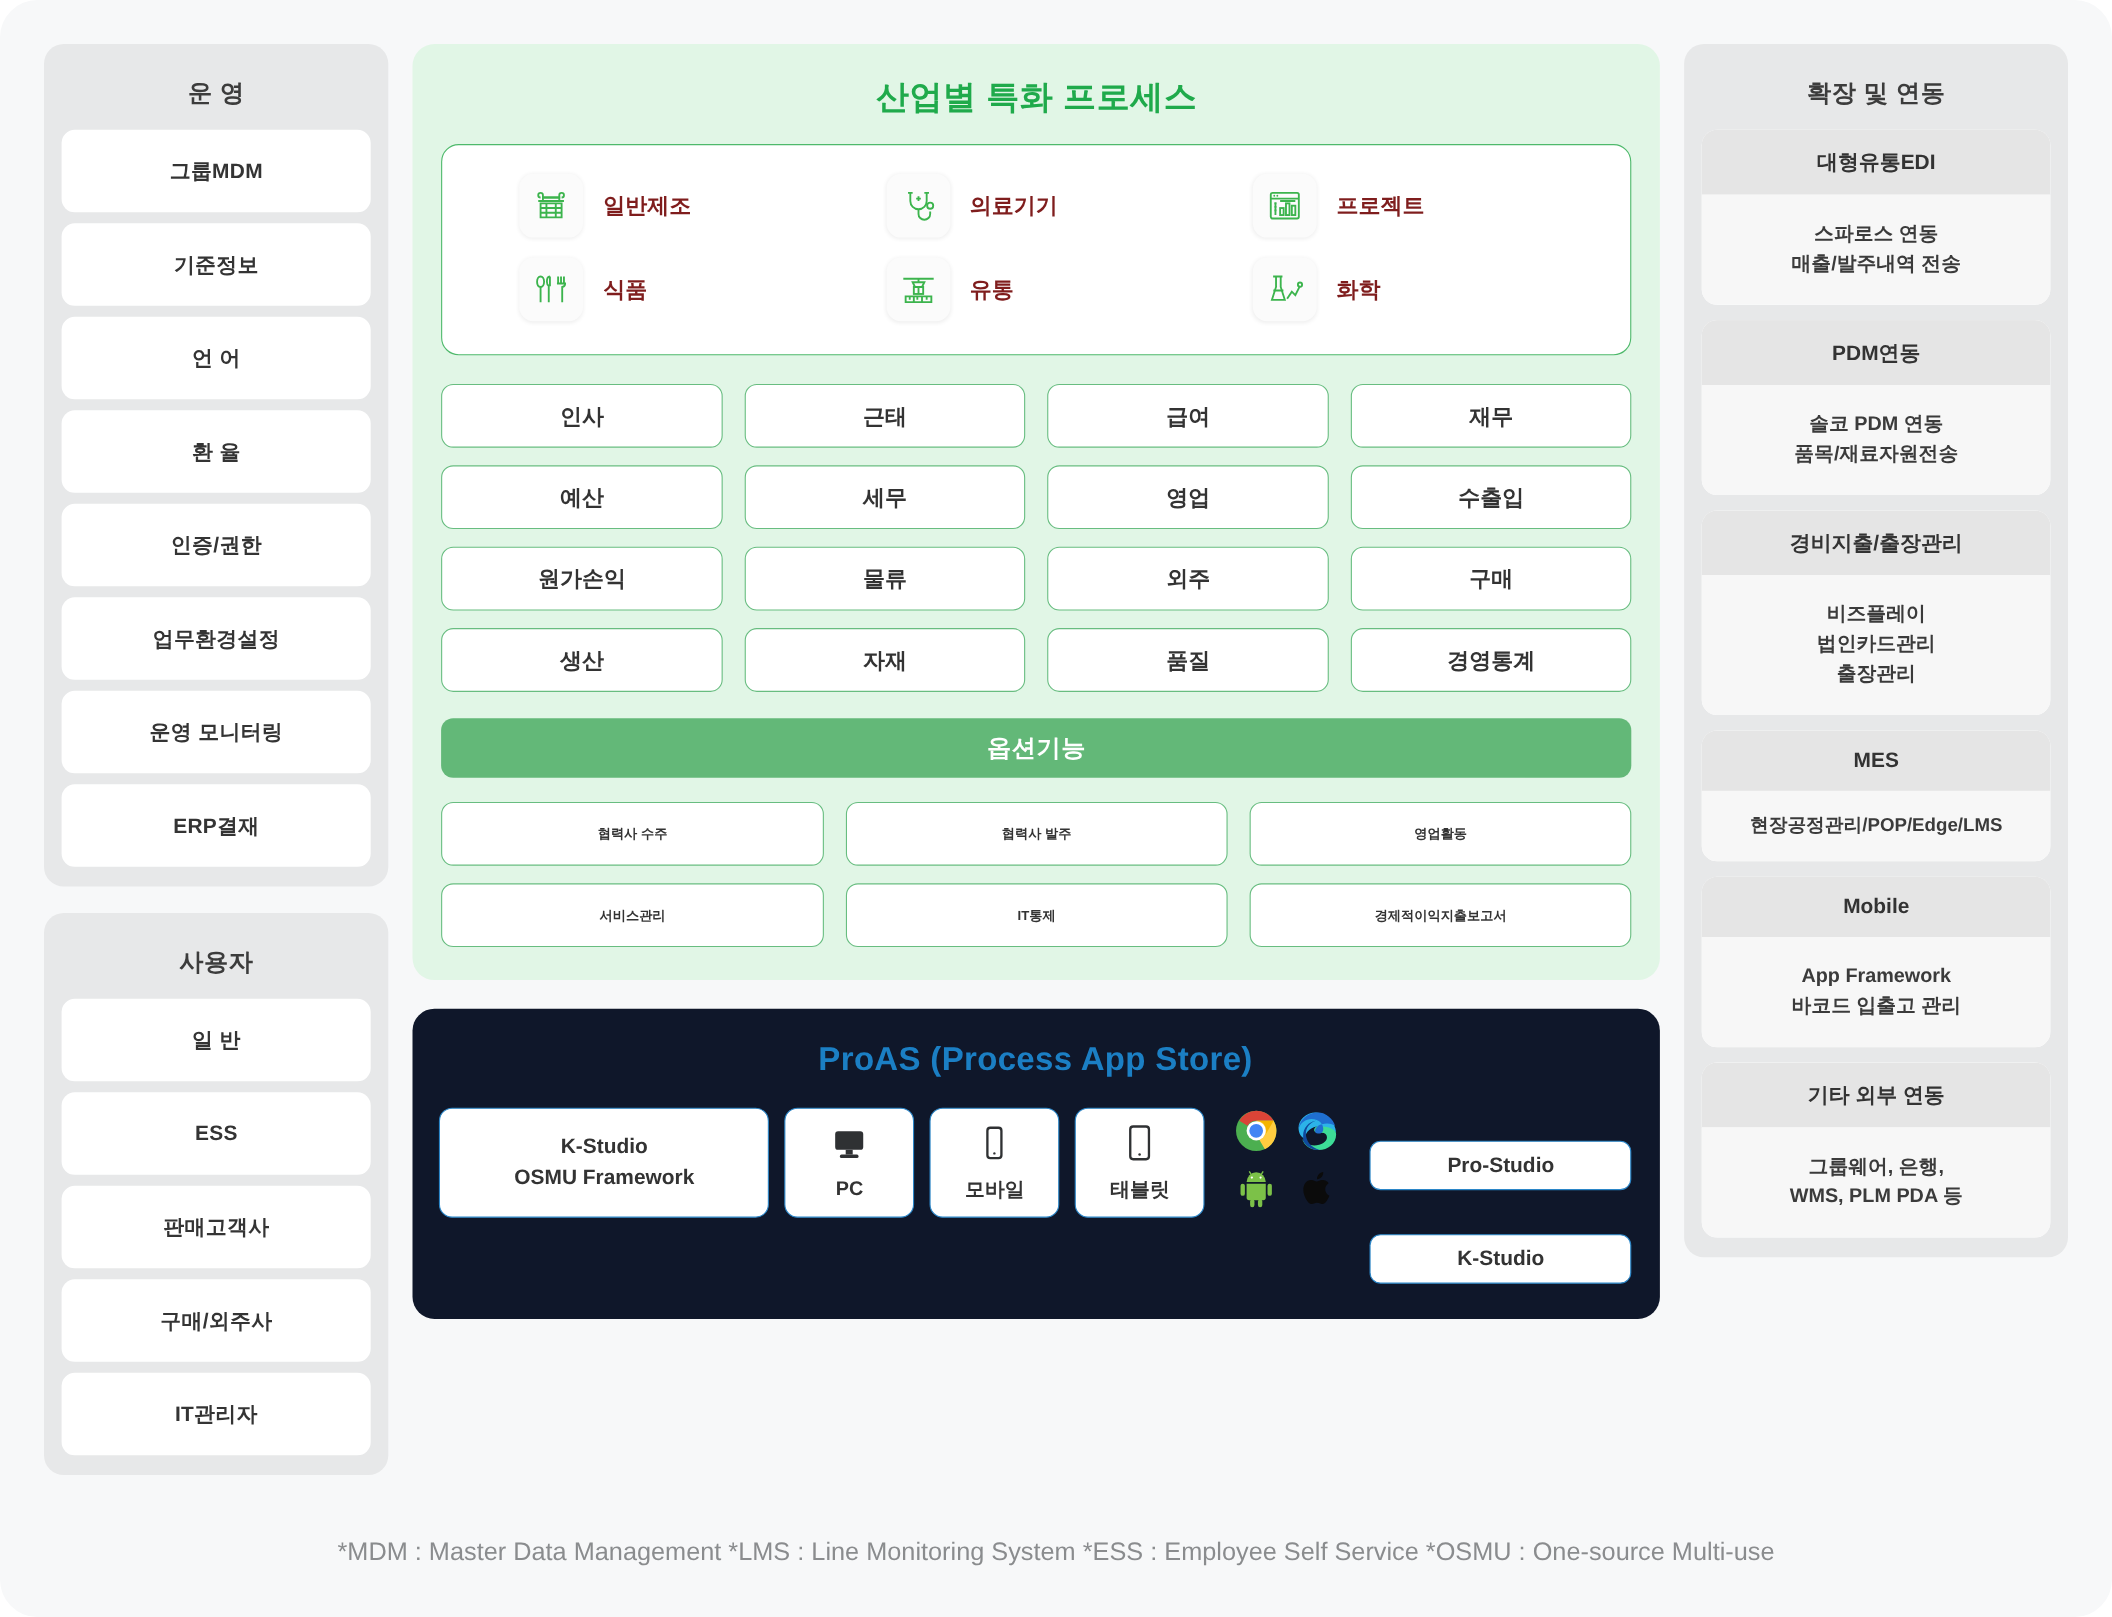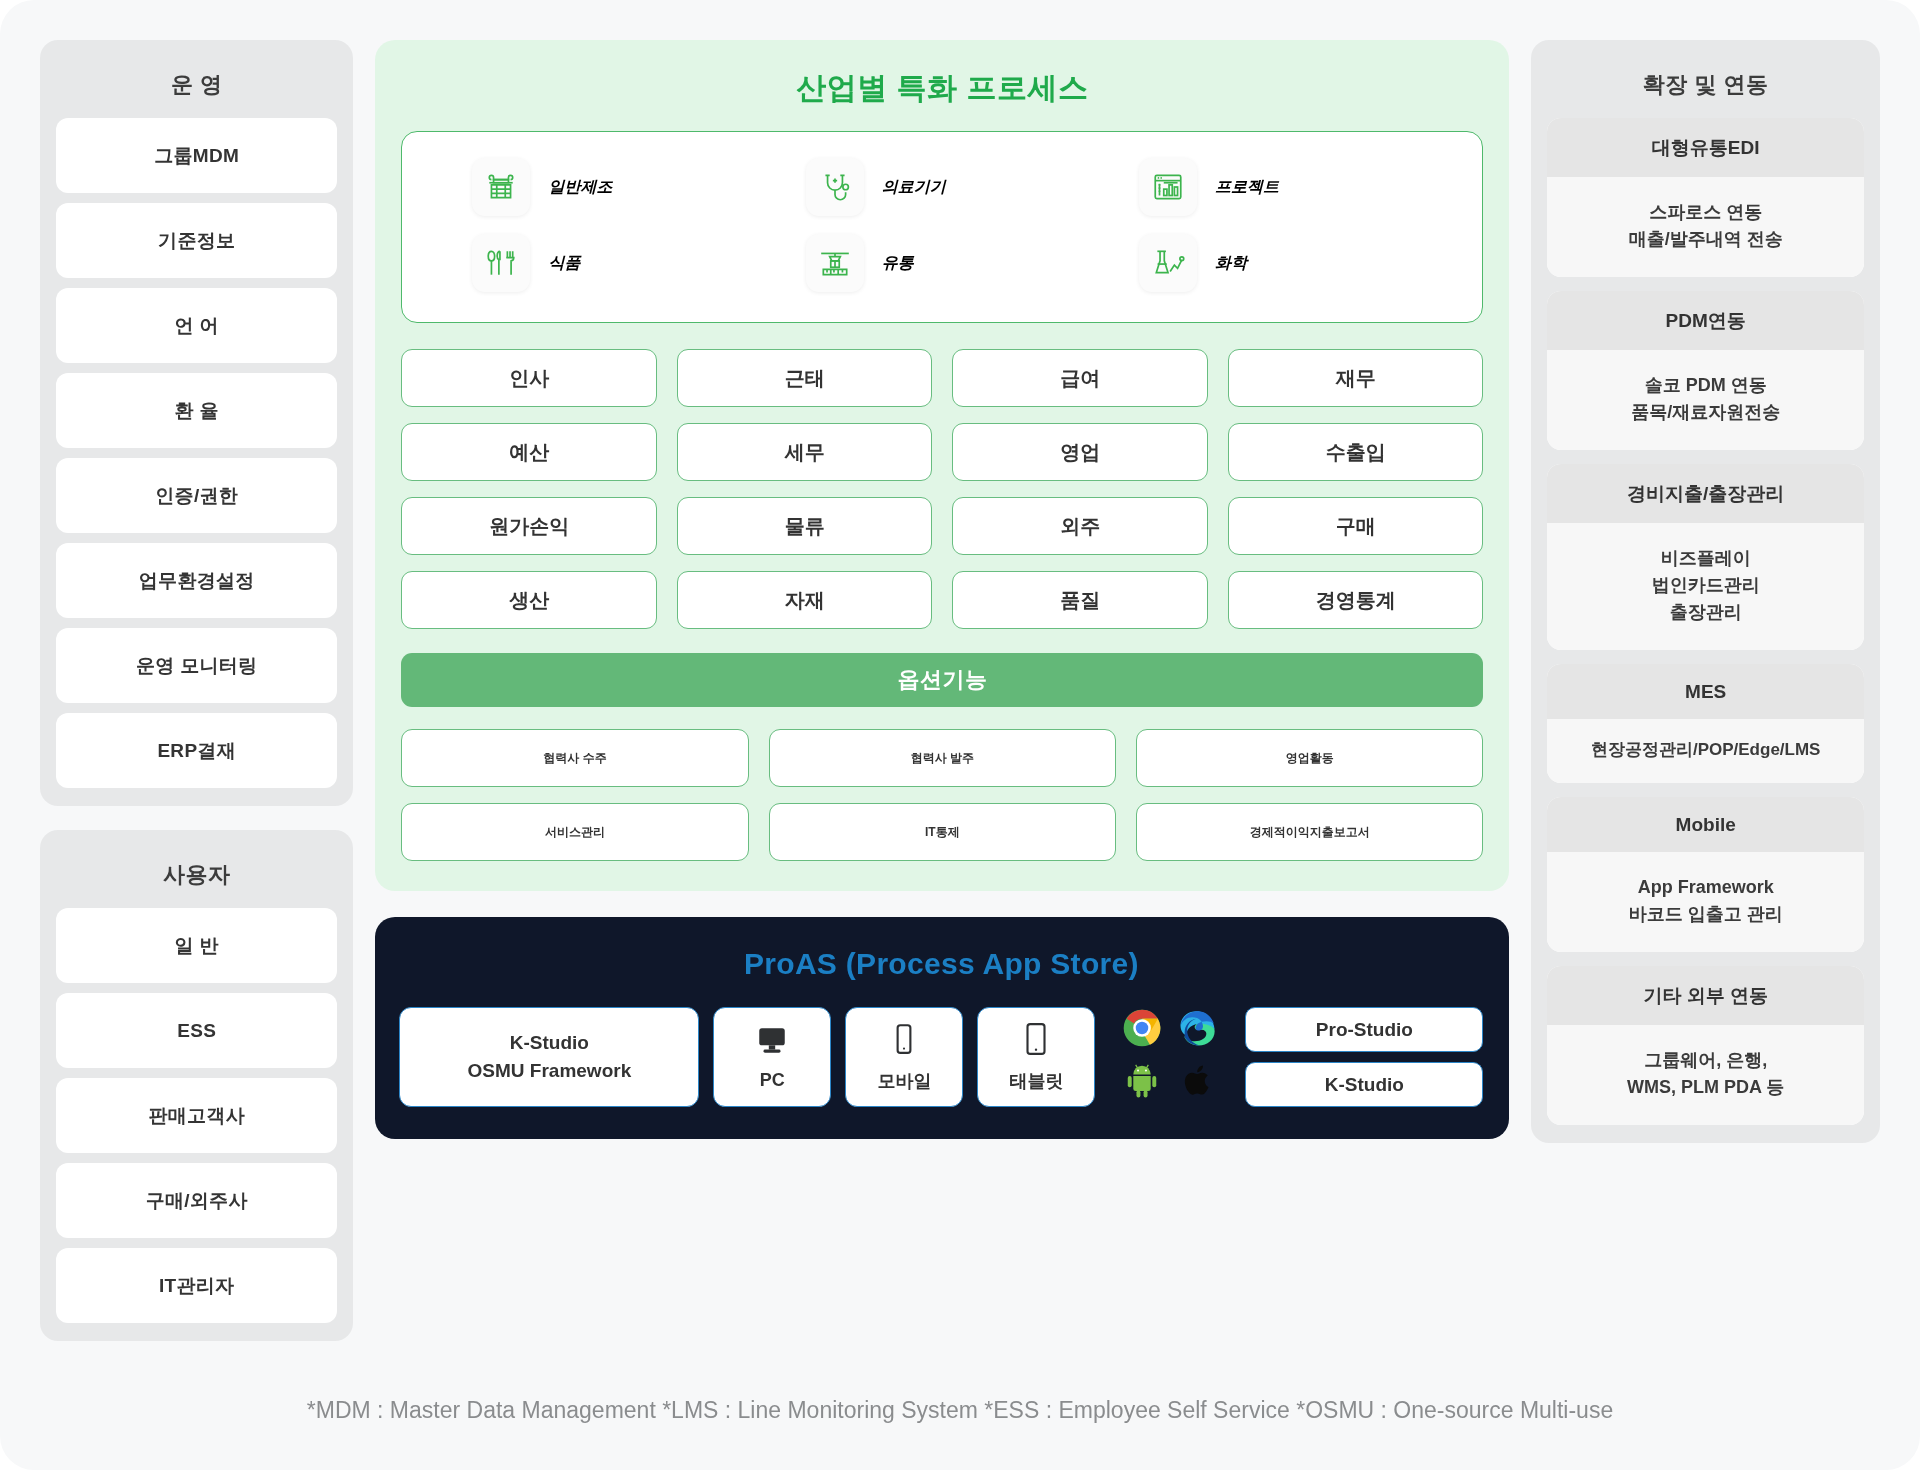--- a/index.html
+++ b/index.html
@@ -86,21 +86,21 @@
   }
   .industry-item { display: flex; align-items: center; gap: 18px; padding-left: 30px; }
   .industry-icon {
     width: 58px; height: 58px;
     background: #fbfbfb;
     border-radius: 13px;
     box-shadow: 0 1px 4px rgba(0,0,0,.07);
     display: flex; align-items: center; justify-content: center;
     flex: 0 0 auto;
   }
-  .industry-label { font-size: 16px; color: #000000; font-weight: bold; font-style: italic; }
+  .industry-label { font-size: 20px; color: #7f1d1d; font-weight: bold; }
 
   .mod-grid {
     display: grid;
     grid-template-columns: repeat(4, 1fr);
     gap: 16px 20px;
     margin-bottom: 24px;
   }
   .mod-cell {
     background: #ffffff;
     border: 1.6px solid #68bd80;
@@ -176,21 +176,21 @@
     align-items: center; justify-items: center;
     margin: 0 10px;
   }
   .studio-col { display: flex; flex-direction: column; gap: 10px; flex: 0 0 auto; }
   .studio-btn {
     background: #ffffff;
     border: 1.8px solid #2b86c8;
     border-radius: 10px;
     width: 238px; height: 45px;
     display: flex; align-items: center; justify-content: center;
-    font-size: 19px; color: #333; font-weight: bold;
+    font-size: 19px; color: #333; font-weight: bold; margin-top: 30px;
   }
 
   
   .col-right { width: 356px; }
   .ext-card {
     background: #ffffff;
     border-radius: 14px;
     margin-bottom: 14px;
     overflow: hidden;
   }

